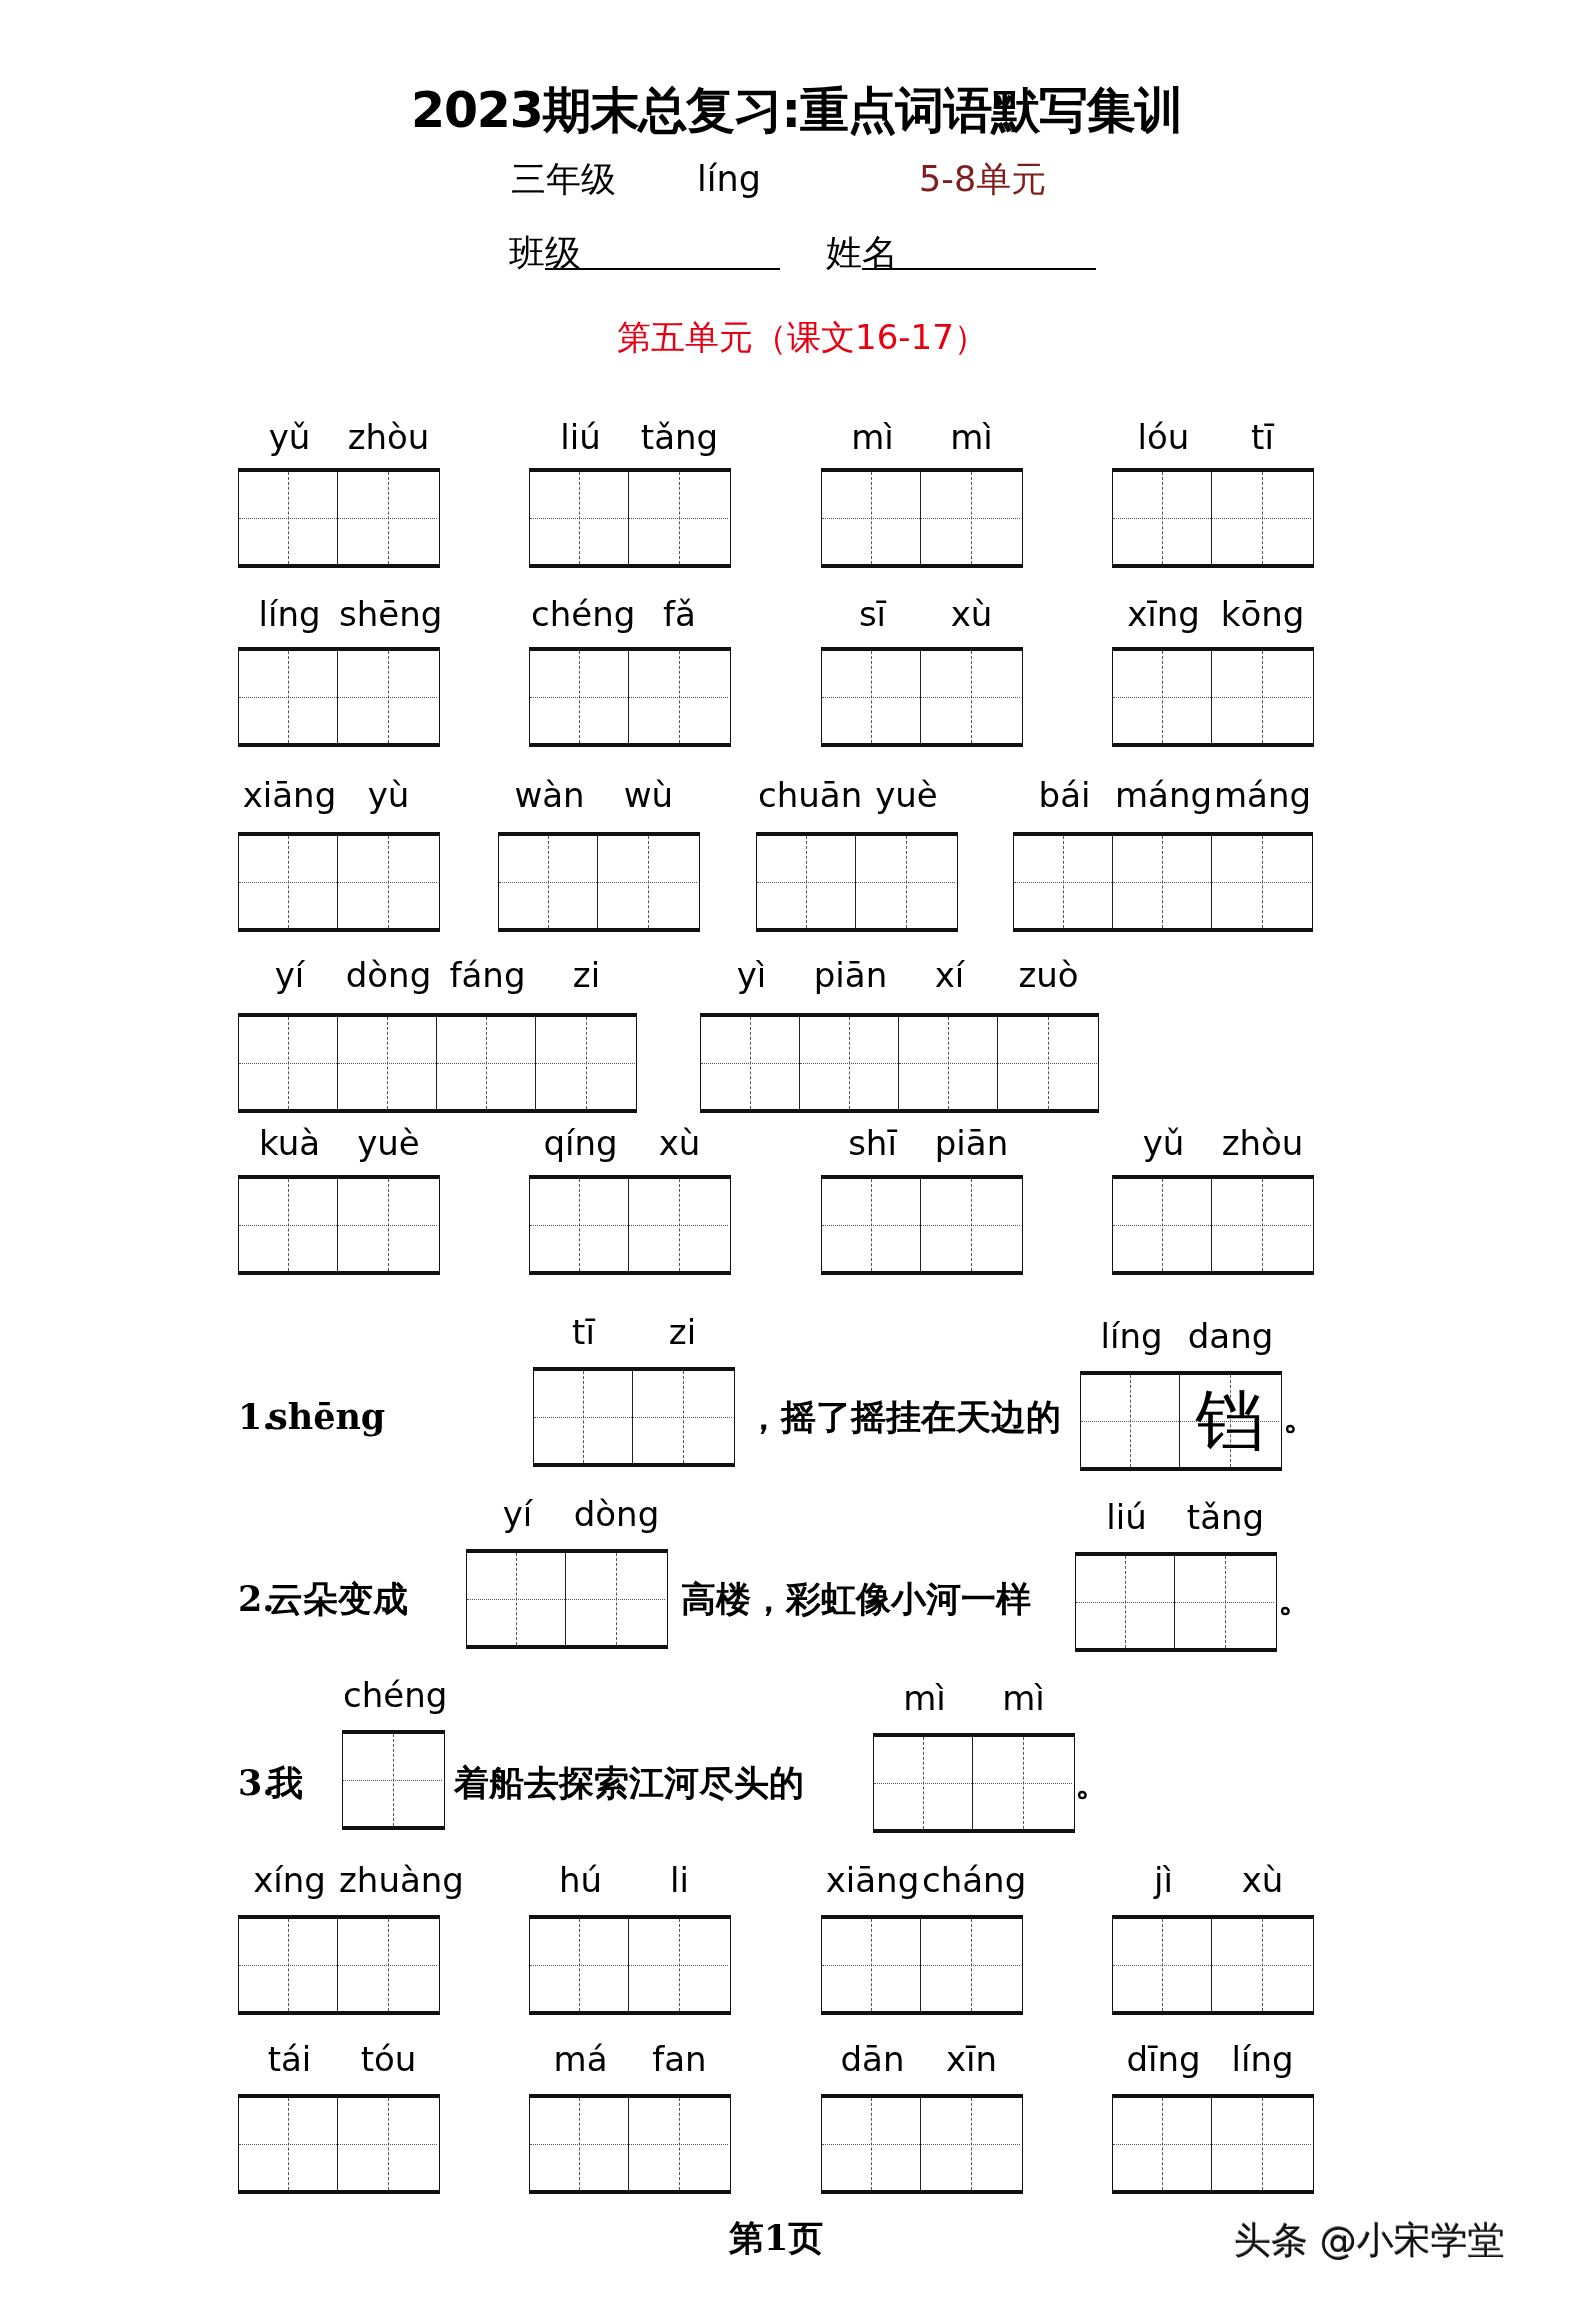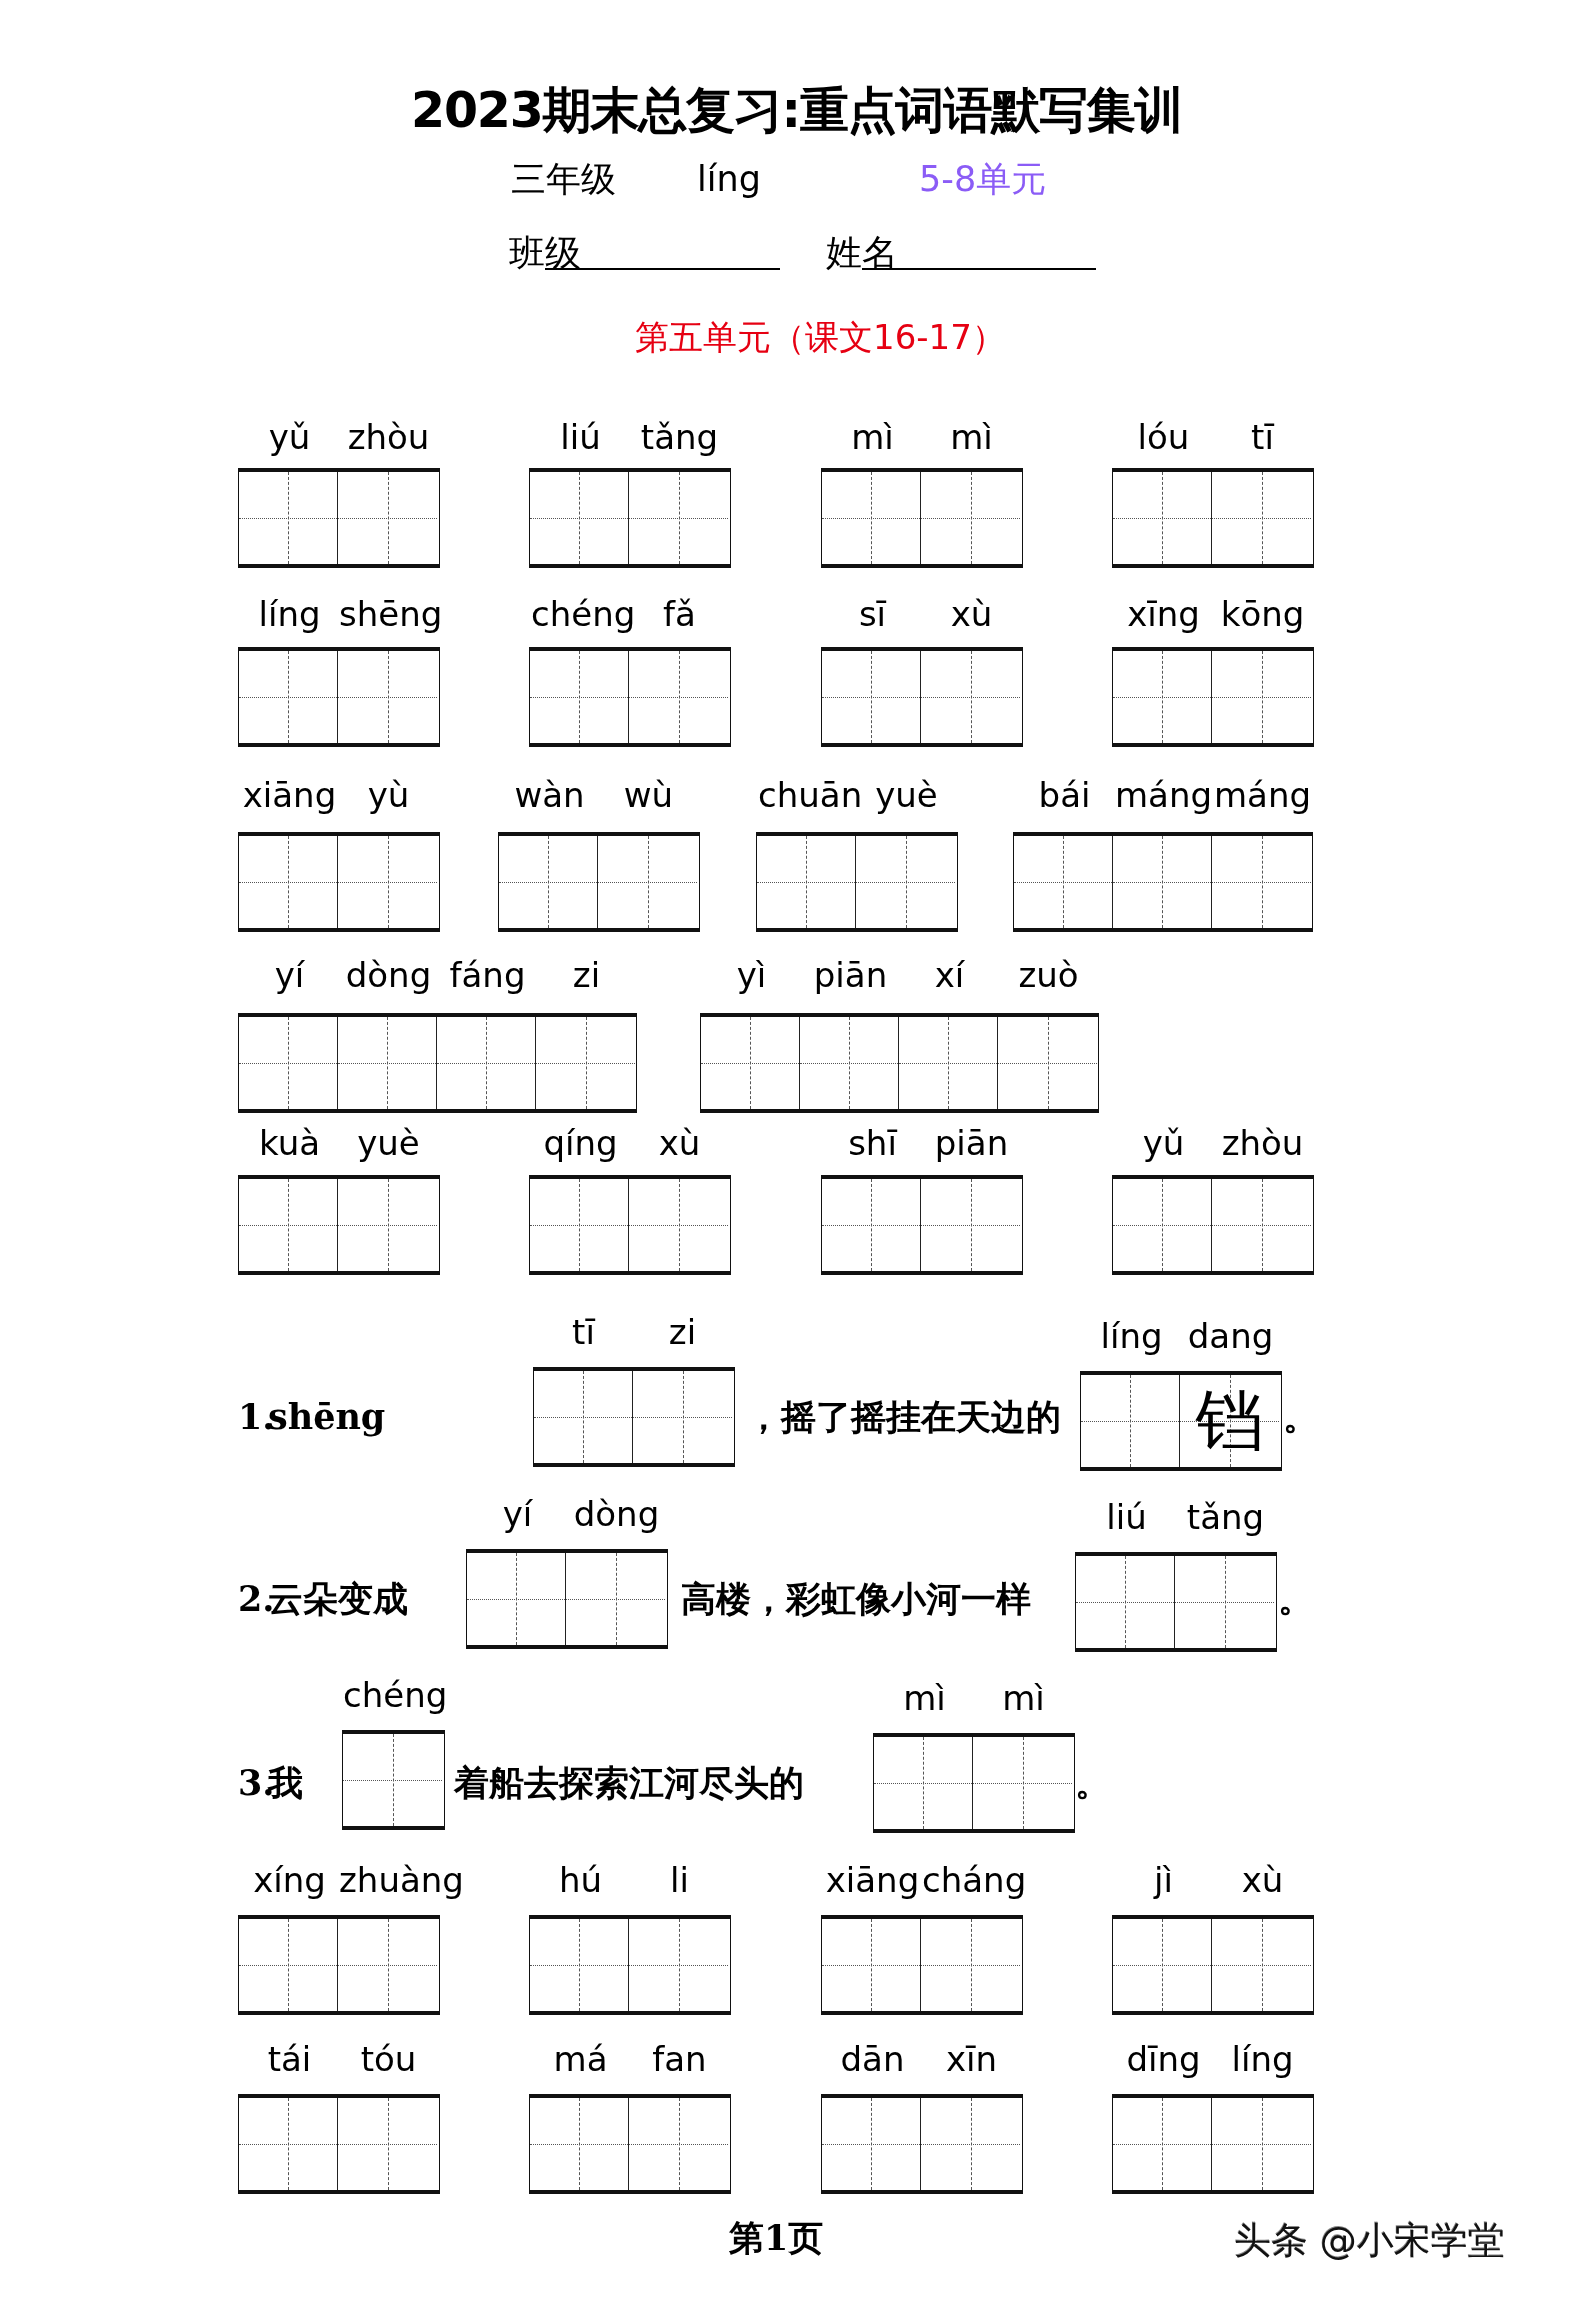--- a/index.html
+++ b/index.html
@@ -2,24 +2,24 @@
 <html style="font-size:10px"><head>
 <meta charset="utf-8">
 <style>
   html, body { margin: 0; padding: 0; background: #ffffff; }
   body { width: 1575px; height: 2319px; position: relative; overflow: hidden;
          font-family: "DejaVu Sans", "Liberation Sans", sans-serif; color: #000; }
   .abs { position: absolute; }
   .title { left: 411px; top: 80px; font-size: 49px; font-weight: bold; white-space: nowrap; letter-spacing: -1.2px; line-height: 62px; }
   .title .red { color: #000000; }
   .sub { top: 156px; font-size: 35px; line-height: 47px; white-space: nowrap; }
-  .red { color: #8b5cf6; }
+  .red { color: #7f1d1d; }
   .cls { top: 231px; font-size: 36px; line-height: 44px; white-space: nowrap; margin-left: 41px; }
   .uline { position: absolute; height: 0; border-bottom: 2.5px solid #000; top: 268px; }
-  .heading { left: 635px; top: 314px; font-size: 34px; color: #e60012; white-space: nowrap; line-height: 47px; }
+  .heading { left: 617px; top: 314px; font-size: 34px; color: #e60012; white-space: nowrap; line-height: 47px; }
   .py { position: absolute; font-family: "DejaVu Sans", sans-serif; font-size: 34px; line-height: 40px;
         display: flex; white-space: nowrap; }
   .py span { display: inline-block; width: 99px; text-align: center; }
   .grid { position: absolute; height: 100px; border-left: 1.9px solid #111; border-right: 1.9px solid #111;
           border-top: 4.4px solid #111; border-bottom: 4.4px solid #111; box-sizing: border-box; display: flex; }
   .cell { position: relative; width: 99px; height: 100%; box-sizing: border-box; border-right: 1.2px solid #222; }
   .cell:last-child { border-right: none; }
   .cell::before { content: ""; position: absolute; left: 50%; top: 0; bottom: 0; border-left: 1.2px dashed #555; }
   .cell::after { content: ""; position: absolute; top: 50%; left: 0; right: 0; border-top: 1.2px dotted #555; }
   .cell .ch { position: absolute; inset: 0; display: flex; align-items: center; justify-content: center;

